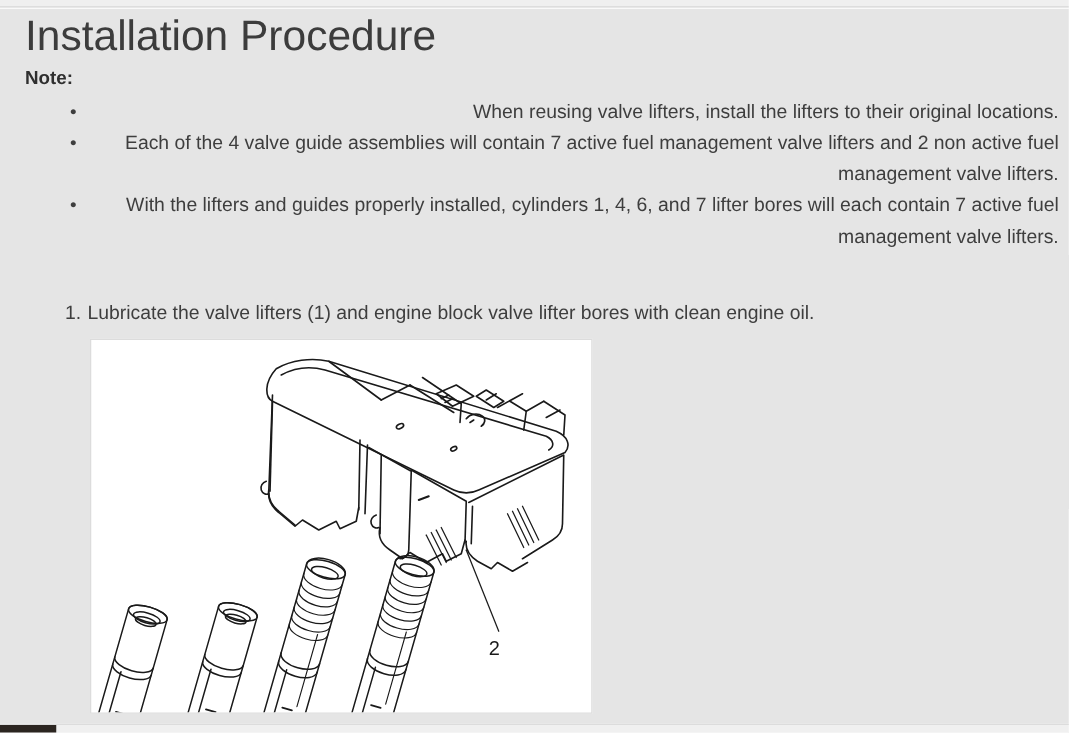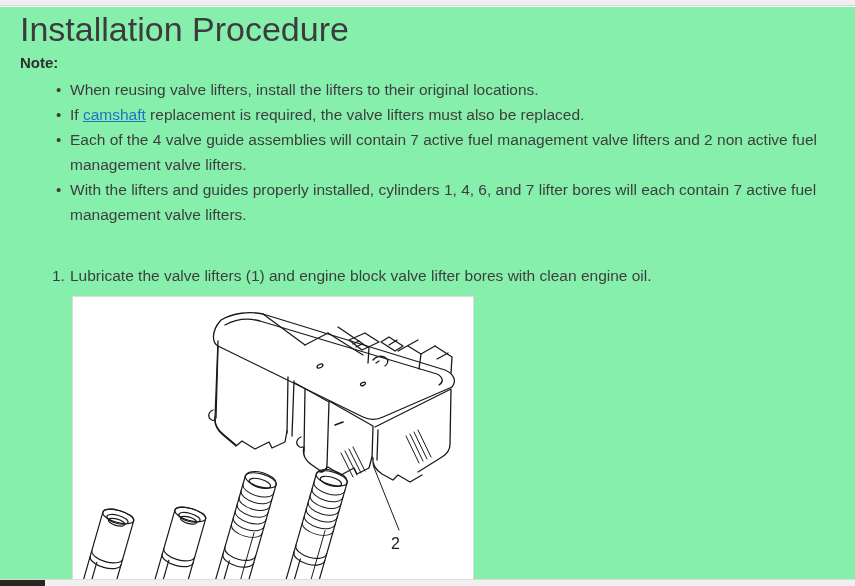--- a/index.html
+++ b/index.html
@@ -28,21 +28,21 @@
     box-sizing: border-box;
   }
 
   
   #doc {
     position: absolute;
     top: 7px;
     left: 0;
     width: 855px;
     height: 572px;
-    background: #86efac;
+    background: #e5e5e5;
     overflow: hidden;
   }
 
   #page-title {
     margin: 0;
     padding: 0 0 0 20px;
     font-size: 34px;
     font-weight: 300;
     line-height: 44px;
     letter-spacing: 0px;
@@ -64,20 +64,21 @@
     padding: 0 0 0 70px;
     list-style: none;
   }
   #note-list > li {
     position: relative;
     font-size: 15.5px;
     line-height: 25px;
     color: #3e3e3e;
     padding-right: 8px;
     margin: 0;
+    text-align: right;
   }
   #note-list > li::before {
     content: "\2022";
     position: absolute;
     left: -14px;
     top: 0;
     font-size: 15px;
     line-height: 25px;
     color: #3e3e3e;
   }
@@ -151,23 +152,20 @@
 
 <div id="doc">
 
   <h1 id="page-title">Installation Procedure</h1>
 
   <div id="note-label">Note:</div>
 
   <ul id="note-list">
     <li>
       <span>When reusing valve lifters, install the lifters to their original locations.</span>
-    </li>
-    <li>
-      <span>If </span><a class="link" href="#">camshaft</a><span> replacement is required, the valve lifters must also be replaced.</span>
     </li>
     <li>
       <span>Each of the 4 valve guide assemblies will contain 7 active fuel management valve lifters and 2 non active fuel management valve lifters.</span>
     </li>
     <li>
       <span>With the lifters and guides properly installed, cylinders  1, 4, 6, and 7  lifter bores will each contain 7 active fuel management valve lifters.</span>
     </li>
   </ul>
 
   <ol id="steps">

